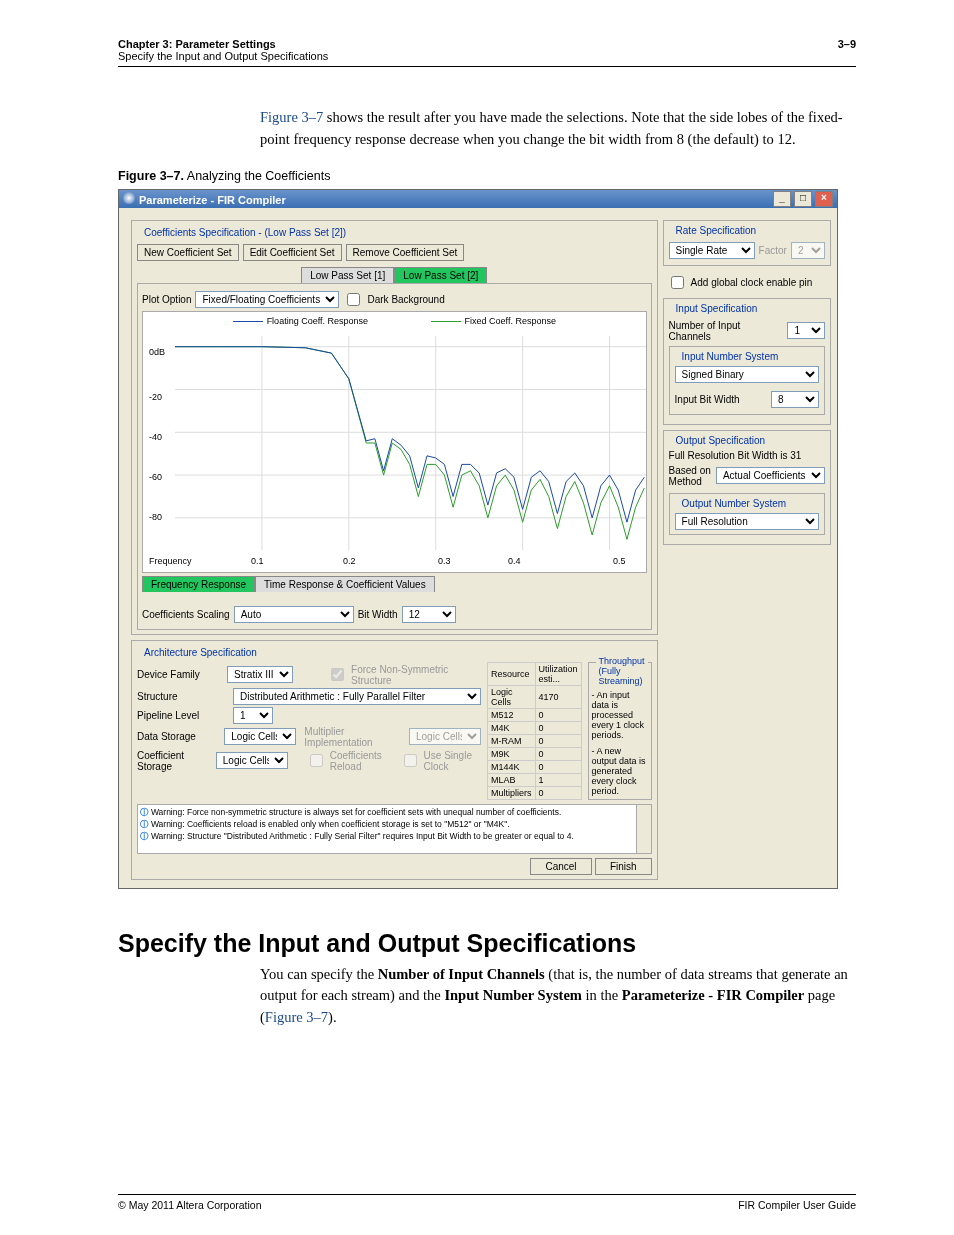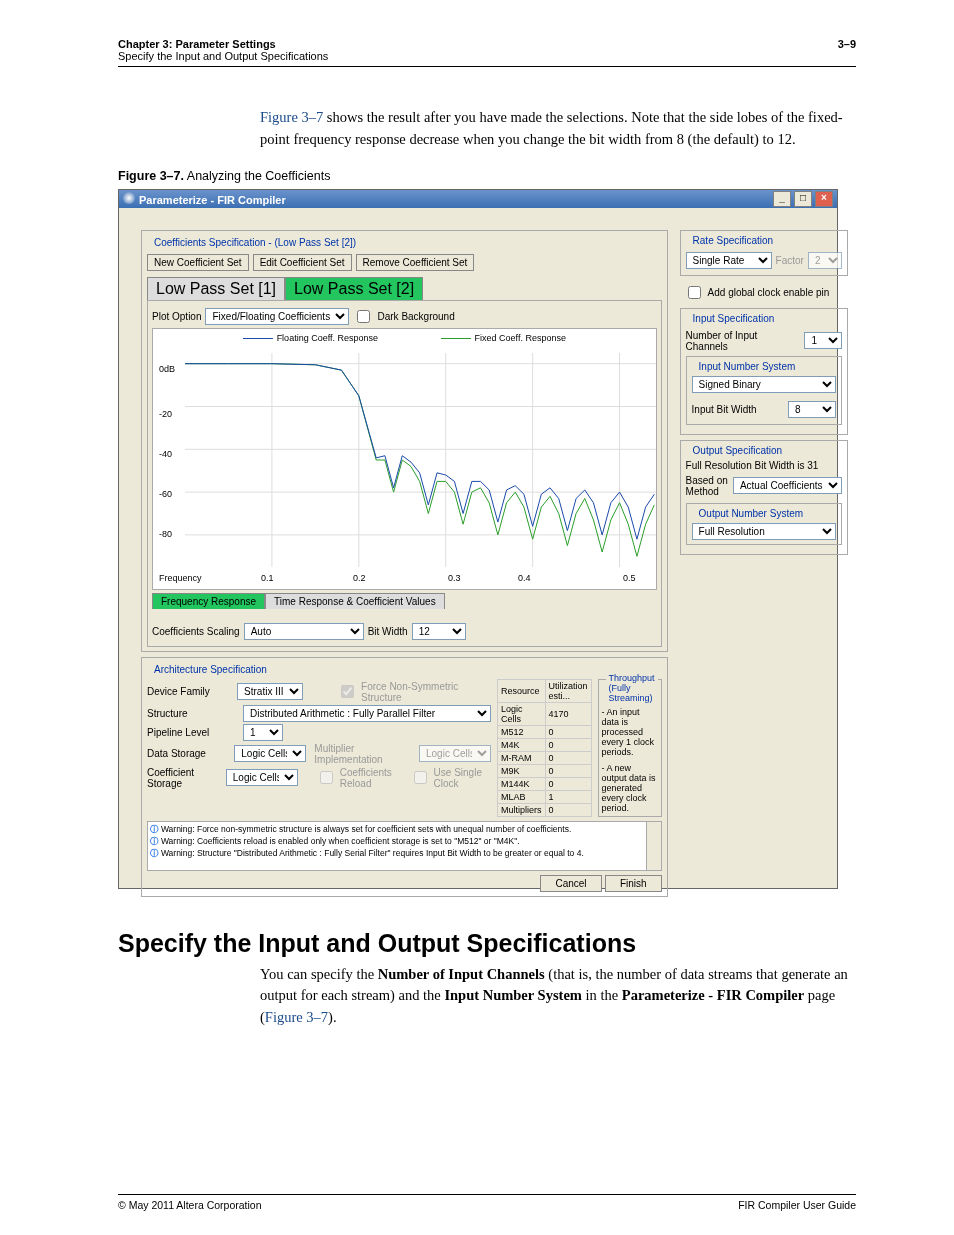--- a/index.html
+++ b/index.html
@@ -11,31 +11,31 @@
   .intro{margin:40px 0 18px 142px;font-family:Georgia,serif;font-size:14.5px;line-height:1.5;}
   .figref{color:#1a4a8a;}
   .figcap{font-size:12.5px;margin:6px 0 6px 0;}
   .figcap b{font-family:Arial,sans-serif;font-weight:bold;}
 
   .dlg{border:1px solid #666;width:720px;height:700px;margin:0 0 0 0;box-sizing:border-box;}
   .titlebar{height:18px;background:linear-gradient(#6a93cc,#3b6fb3);color:#fff;font-size:11px;font-weight:bold;display:flex;align-items:center;justify-content:space-between;padding:0 4px;}
   .titlebar .icons{display:flex;gap:3px;}
   .titlebar .wbtn{width:16px;height:14px;background:#ece9d8;border:1px solid #808080;font-size:10px;line-height:12px;text-align:center;color:#000;}
   .titlebar .swirl{width:12px;height:12px;border-radius:50%;background:radial-gradient(circle,#fff,#3b6fb3);margin-right:4px;display:inline-block;}
-  .dlg-body{display:flex;height:calc(100% - 18px);background:#ece9d8;padding:22px;box-sizing:border-box;gap:12px;}
+  .dlg-body{display:flex;height:calc(100% - 18px);background:#ece9d8;padding:12px;box-sizing:border-box;gap:5px;}
   .leftcol{flex:1;display:flex;flex-direction:column;}
   .rightcol{width:178px;display:flex;flex-direction:column;}
 
   .fs{border:1px solid #aaa;padding:4px 5px;margin-bottom:5px;}
   .fs-legend{color:#0033aa;font-size:10px;margin:-10px 0 4px 4px;background:#ece9d8;display:inline-block;padding:0 3px;}
   .btn{background:#ece9d8;border:1px solid #888;padding:2px 6px;font-size:10px;display:inline-block;}
   .row{display:flex;align-items:center;gap:4px;font-size:10px;margin:2px 0;}
   select,input[type=text]{font-size:10px;border:1px solid #7f9db9;background:#fff;padding:1px 2px;}
   .small{font-size:10px;}
-  .tabs-strip{display:flex;font-size:16px;}
+  .tabs-strip{display:flex;font-size:10px;justify-content:center;}
   .tab-btn{border:1px solid #888;border-bottom:none;padding:2px 8px;background:#22c55e;}
   .tab-btn.off{background:#ddd;}
   .chart{height:260px;background:#fff;border:1px solid #aaa;position:relative;margin-top:2px;overflow:hidden;}
   .chart-legend{position:absolute;top:4px;width:100%;text-align:center;font-size:9px;}
   .chart-legend .lg{display:inline-block;margin:0 30px;}
   .lg .bar{display:inline-block;width:30px;height:0;border-top:1px solid;vertical-align:middle;margin-right:4px;}
   .chart svg{position:absolute;top:0;left:0;}
   .axis-lbl{position:absolute;font-size:9px;color:#000;}
   .subtabs{display:flex;font-size:10px;margin-top:3px;}
 

